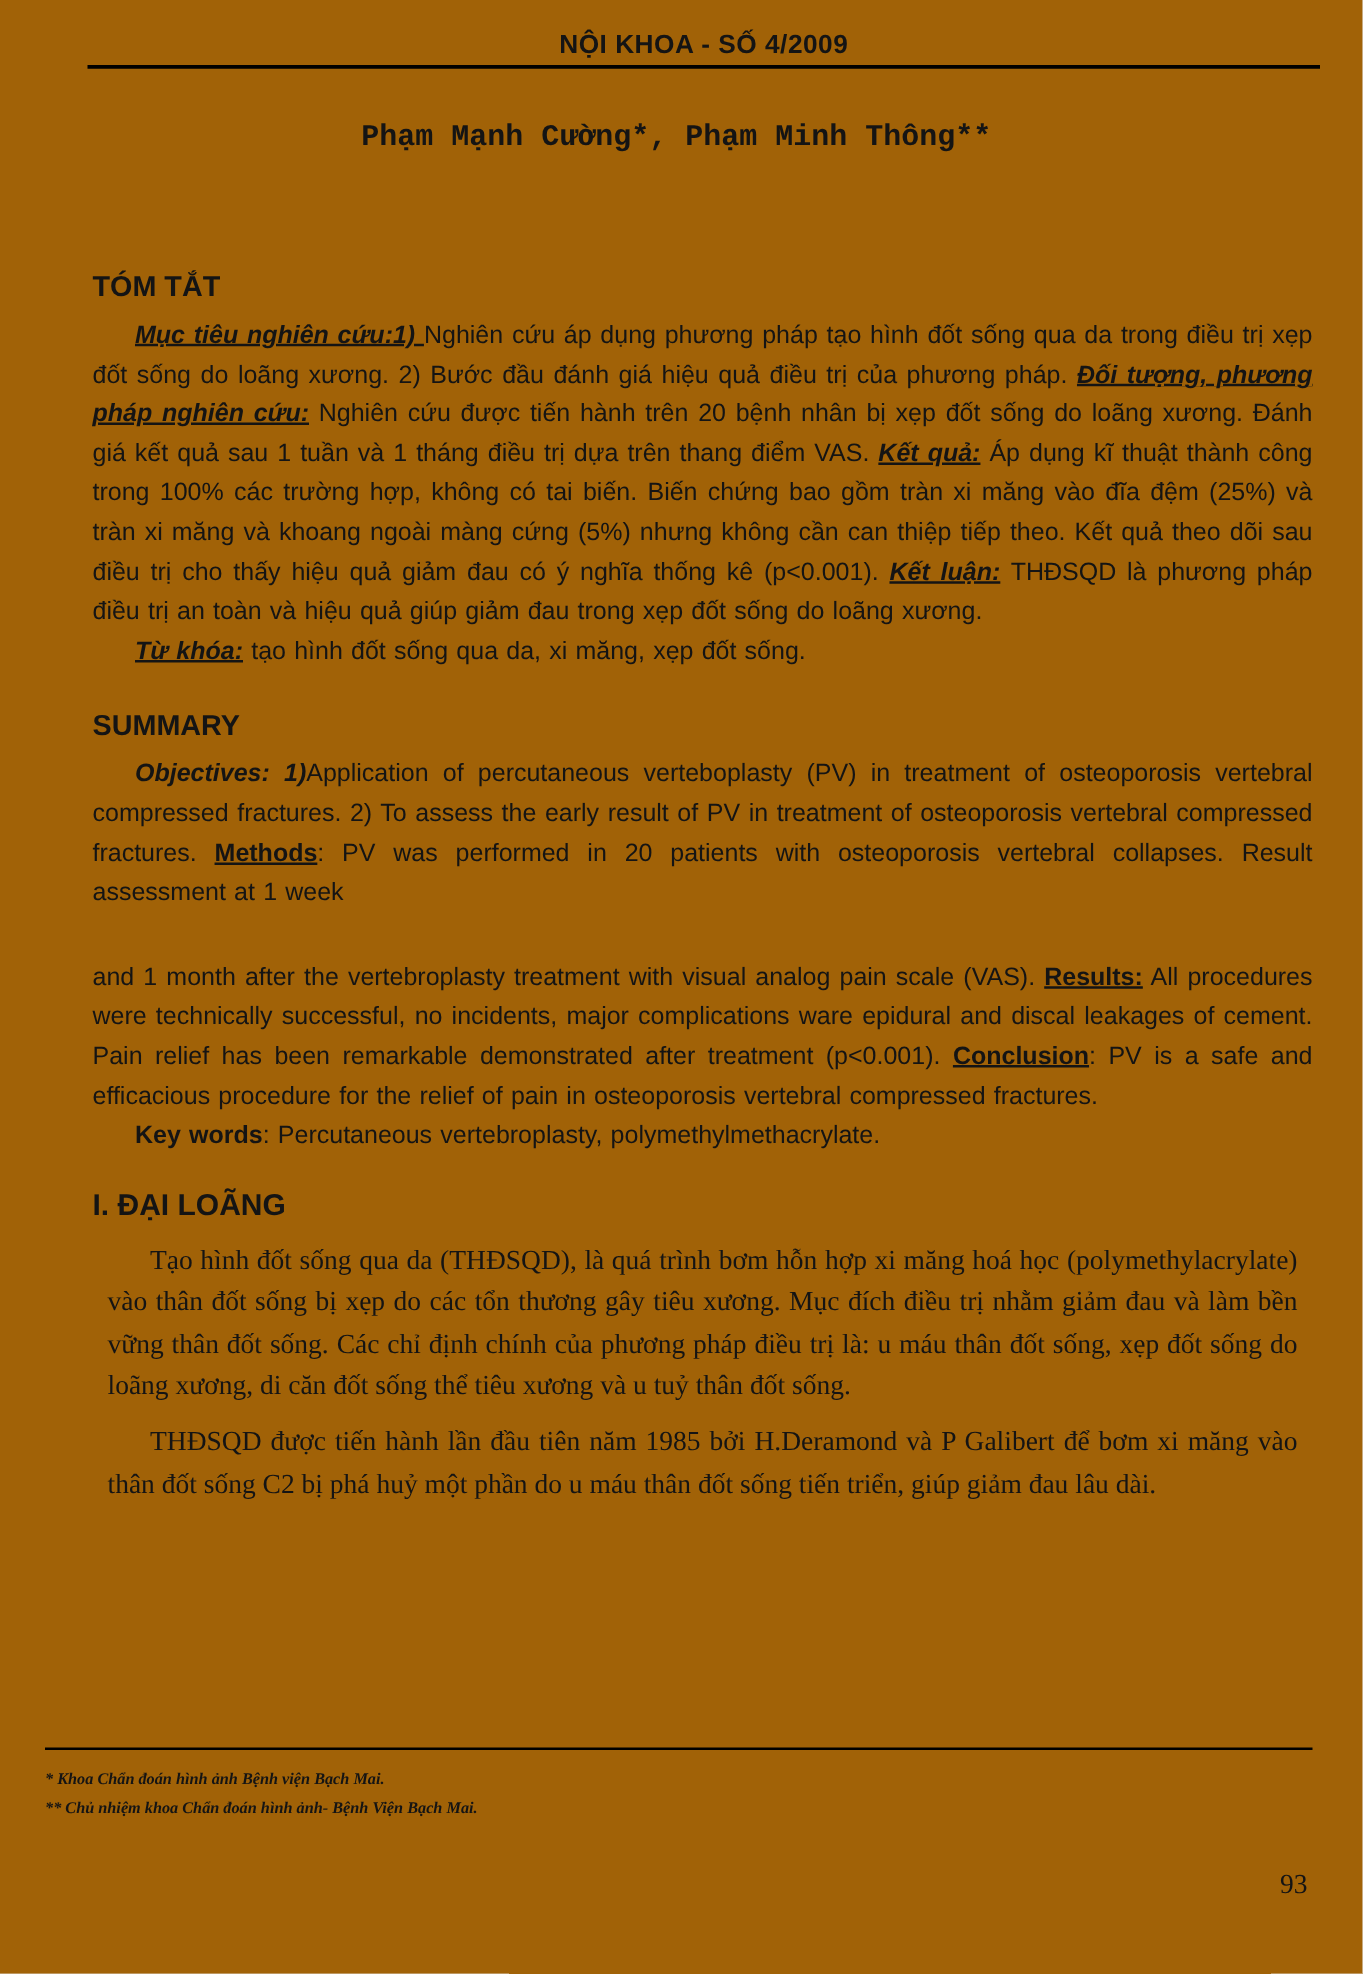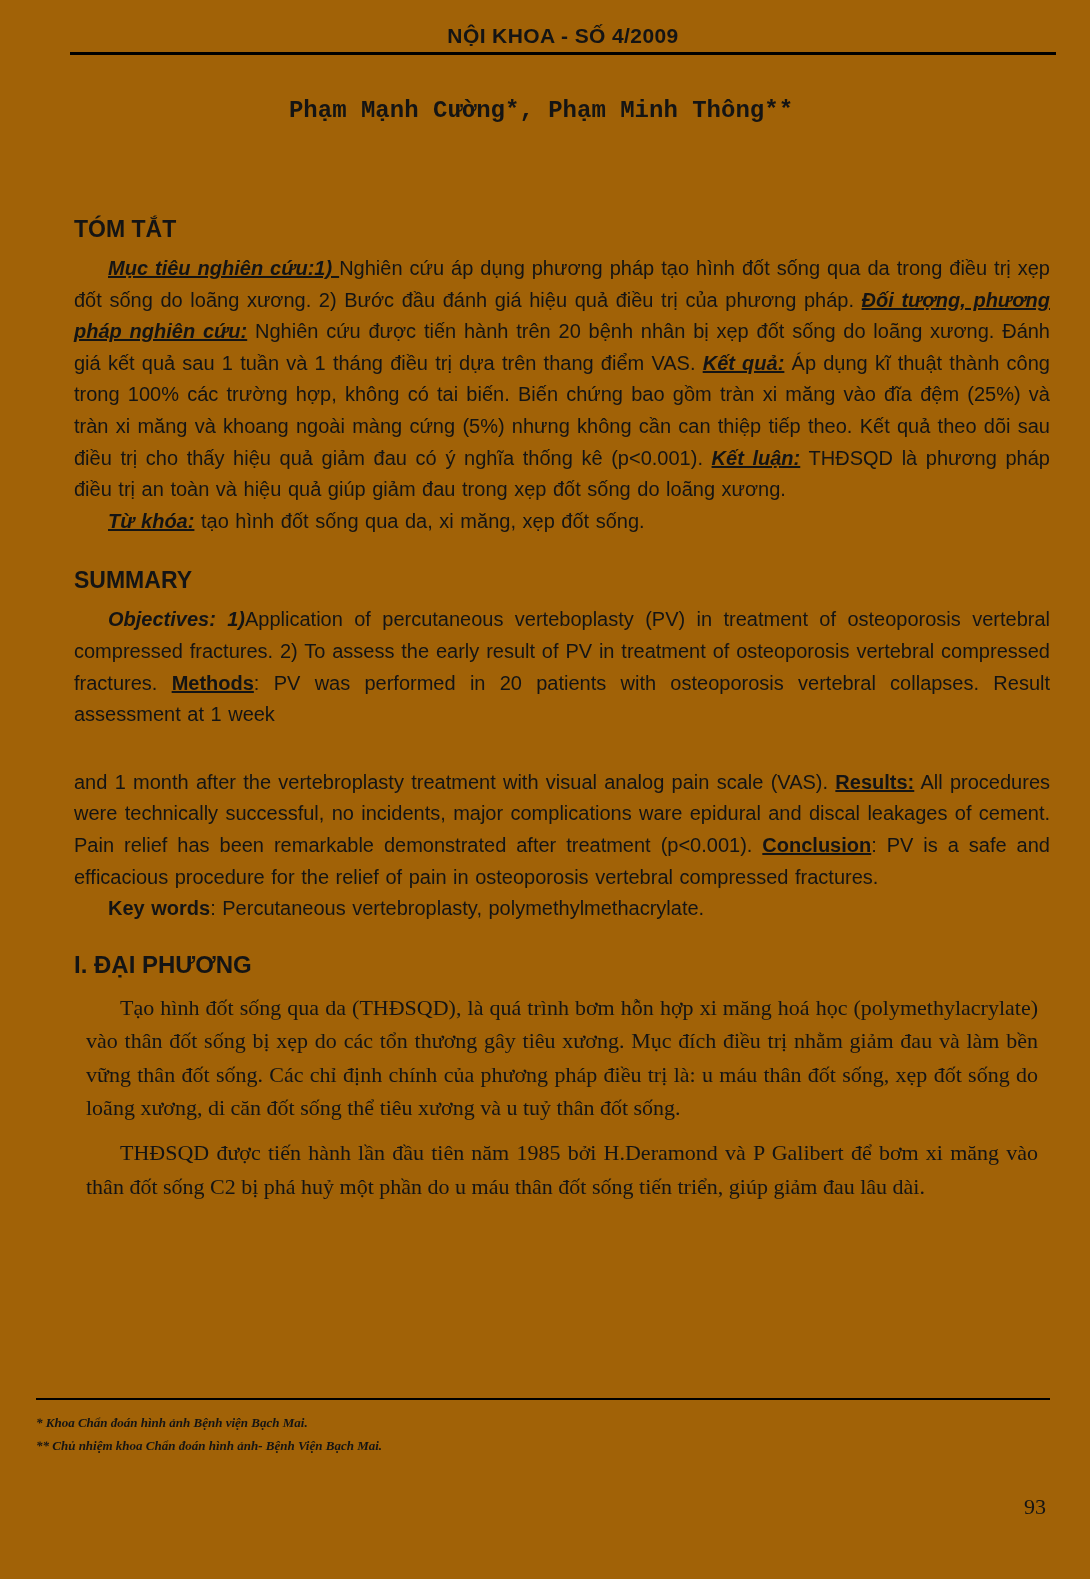--- a/index.html
+++ b/index.html
@@ -137,21 +137,21 @@
       <p class="sans indent"><span class="seg-lead">Từ khóa:</span><span class="seg-normal"> tạo hình đốt sống qua da, xi măng, xẹp đốt sống.</span></p>
 
       <h2 class="h-sans h-summary">SUMMARY</h2>
       <p class="sans indent"><span class="seg-bi">Objectives: 1)</span><span class="seg-normal">Application of percutaneous verteboplasty (PV) in treatment of osteoporosis vertebral compressed fractures. 2) To assess the early result of PV in treatment of osteoporosis vertebral compressed fractures. </span><span class="seg-bu">Methods</span><span class="seg-normal">: PV was performed in 20 patients with osteoporosis vertebral collapses. Result assessment at 1 week</span></p>
     </section>
 
     <section class="col col-right">
       <p class="sans"><span class="seg-normal">and 1 month after the vertebroplasty treatment with visual analog pain scale (VAS). </span><span class="seg-bu">Results:</span><span class="seg-normal"> All procedures were technically successful, no incidents, major complications ware epidural and discal leakages of cement. Pain relief has been remarkable demonstrated after treatment (p&lt;0.001). </span><span class="seg-bu">Conclusion</span><span class="seg-normal">: PV is a safe and efficacious procedure for the relief of pain in osteoporosis vertebral compressed fractures.</span></p>
       <p class="sans indent"><span class="seg-b">Key words</span><span class="seg-normal">: Percutaneous vertebroplasty, polymethylmethacrylate.</span></p>
 
-      <h2 class="h-section">I. ĐẠI PHƯƠNG</h2>
+      <h2 class="h-section">I. ĐẠI LOÃNG</h2>
       <p class="serif indent">Tạo hình đốt sống qua da (THĐSQD), là quá trình bơm hỗn hợp xi măng hoá học (polymethylacrylate) vào thân đốt sống bị xẹp do các tổn thương gây tiêu xương. Mục đích điều trị nhằm giảm đau và làm bền vững thân đốt sống. Các chỉ định chính của phương pháp điều trị là: u máu thân đốt sống, xẹp đốt sống do loãng xương, di căn đốt sống thể tiêu xương và u tuỷ thân đốt sống.</p>
       <p class="serif indent">THĐSQD được tiến hành lần đầu tiên năm 1985 bởi H.Deramond và P Galibert để bơm xi măng  vào thân đốt sống C2 bị phá huỷ một phần do u máu thân đốt sống tiến triển, giúp giảm đau lâu dài.</p>
     </section>
 
   </div>
 
   <footer class="page-footer">
     <div class="footer-rule"></div>
     <div class="footnote">* Khoa Chẩn đoán hình ảnh Bệnh viện Bạch Mai.</div>
     <div class="footnote">** Chủ nhiệm khoa Chẩn đoán hình ảnh- Bệnh Viện Bạch Mai.</div>

